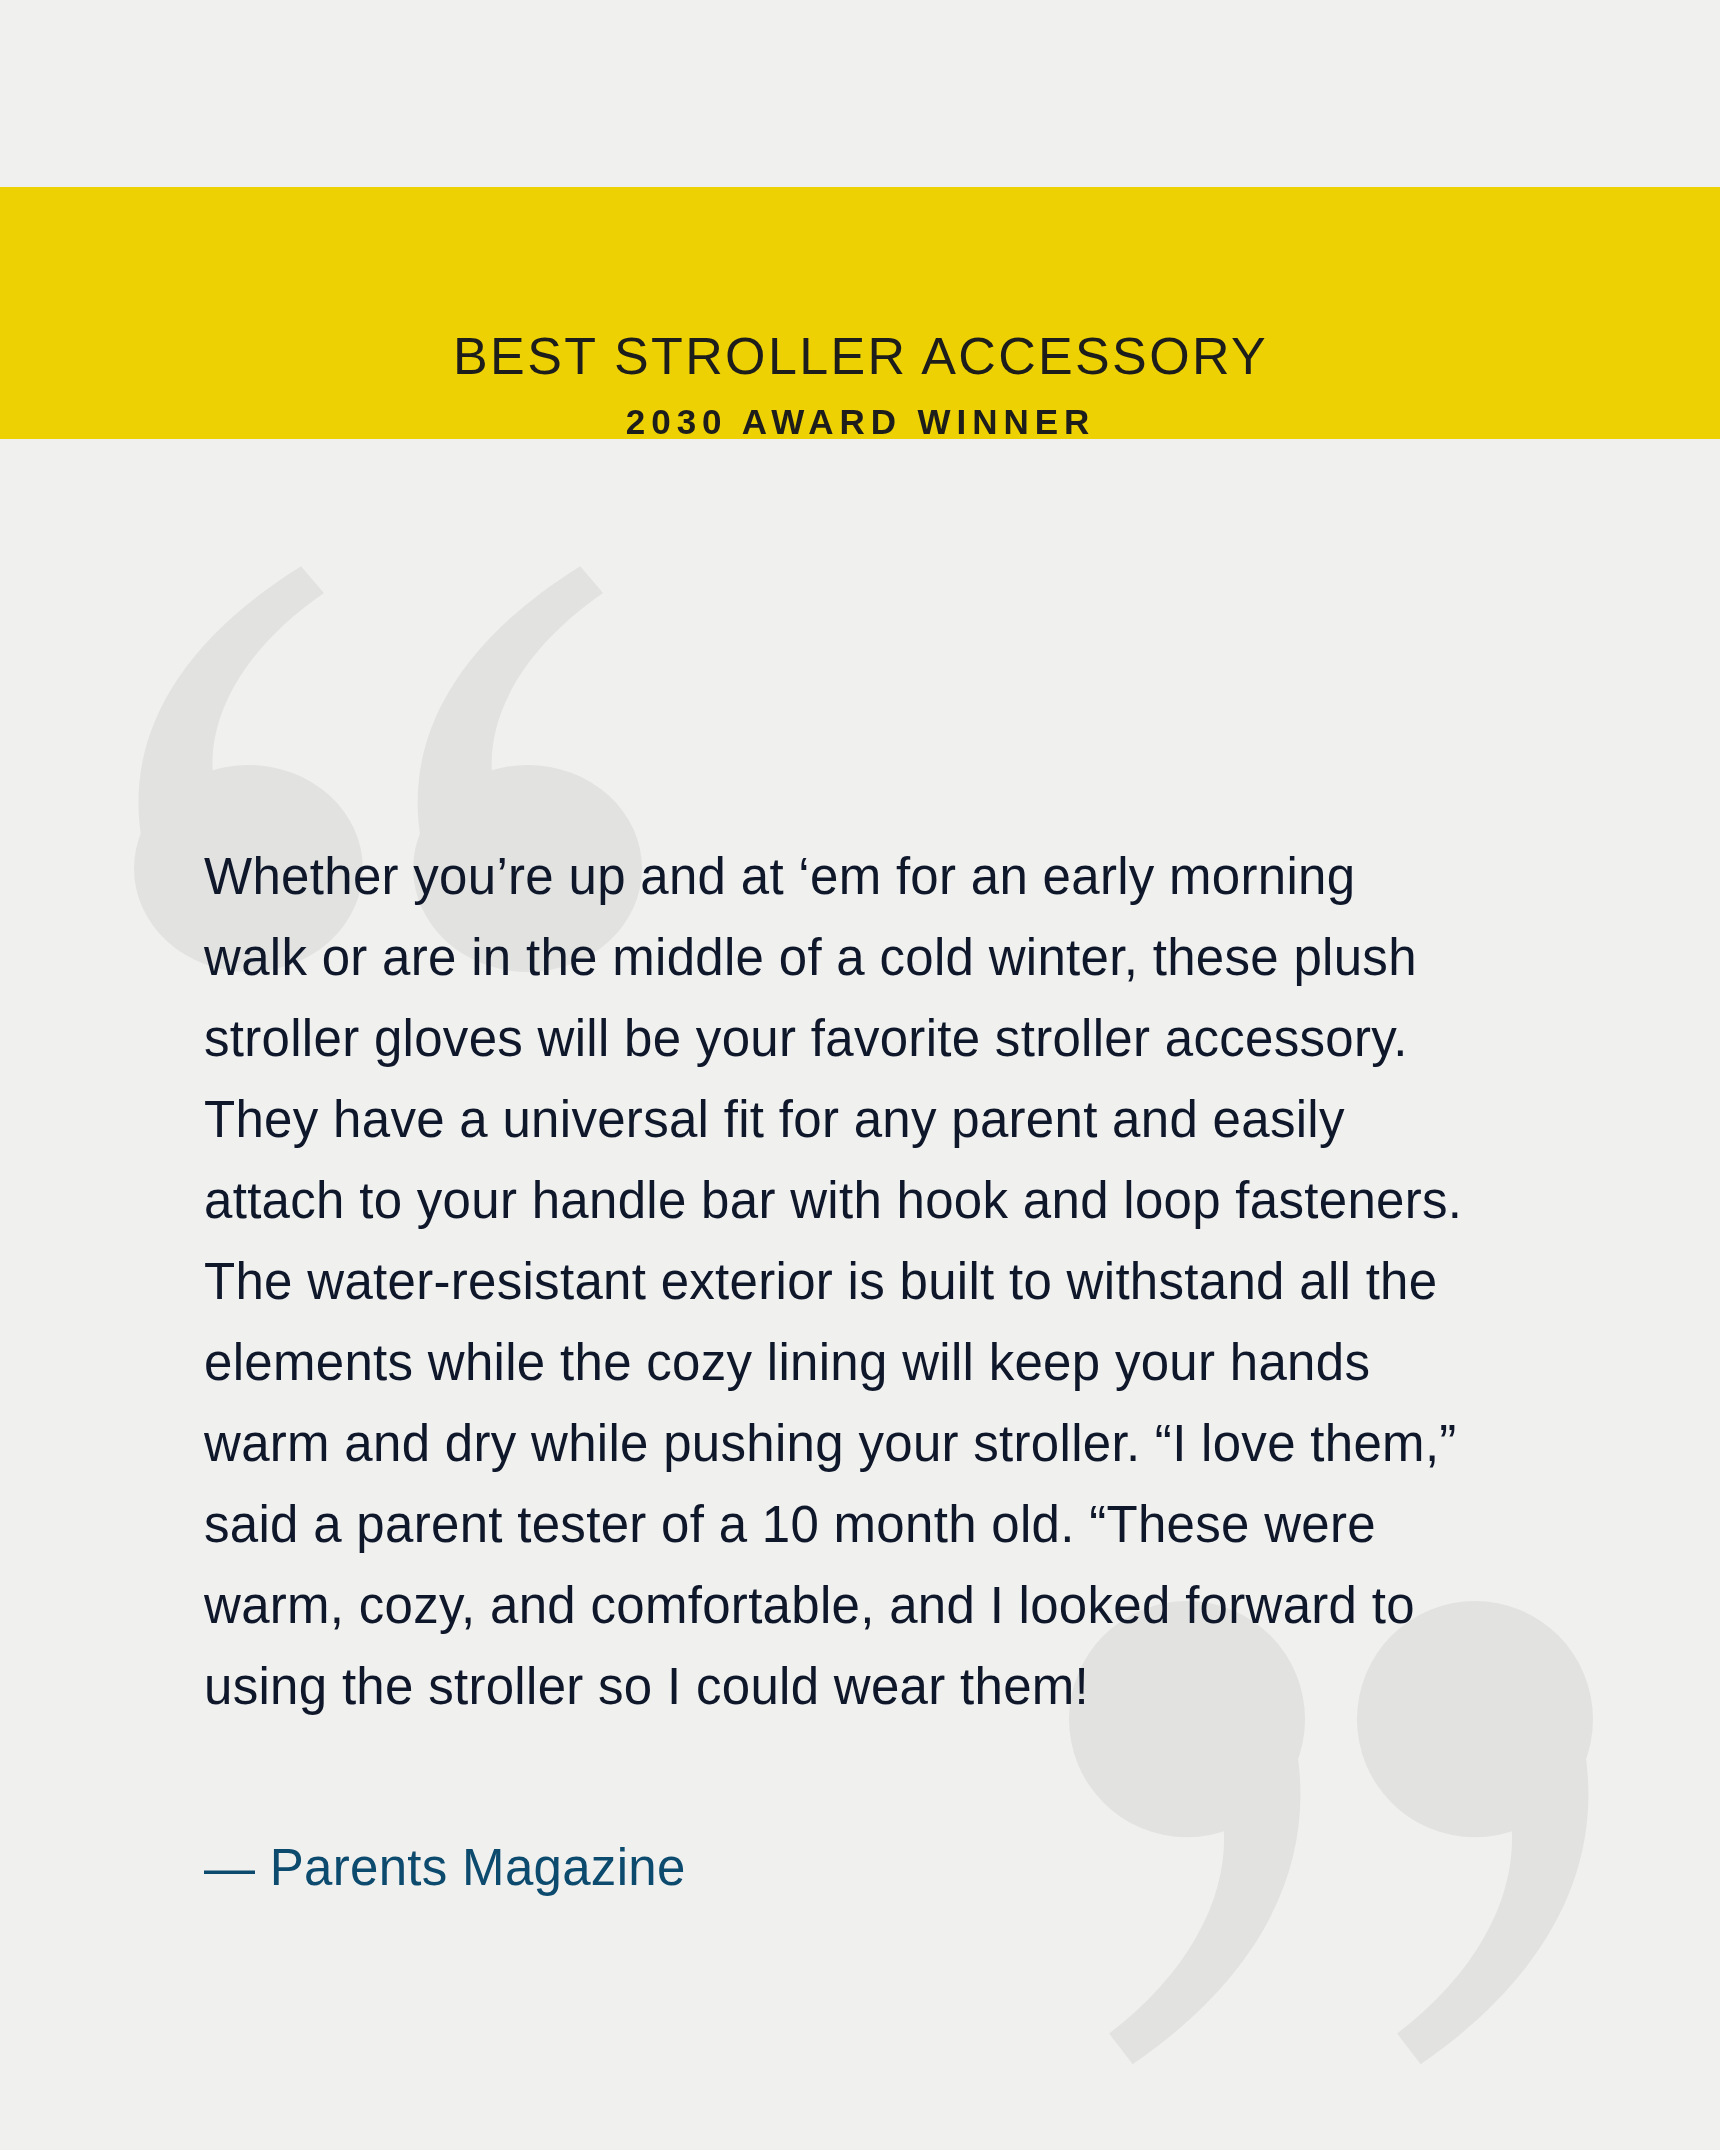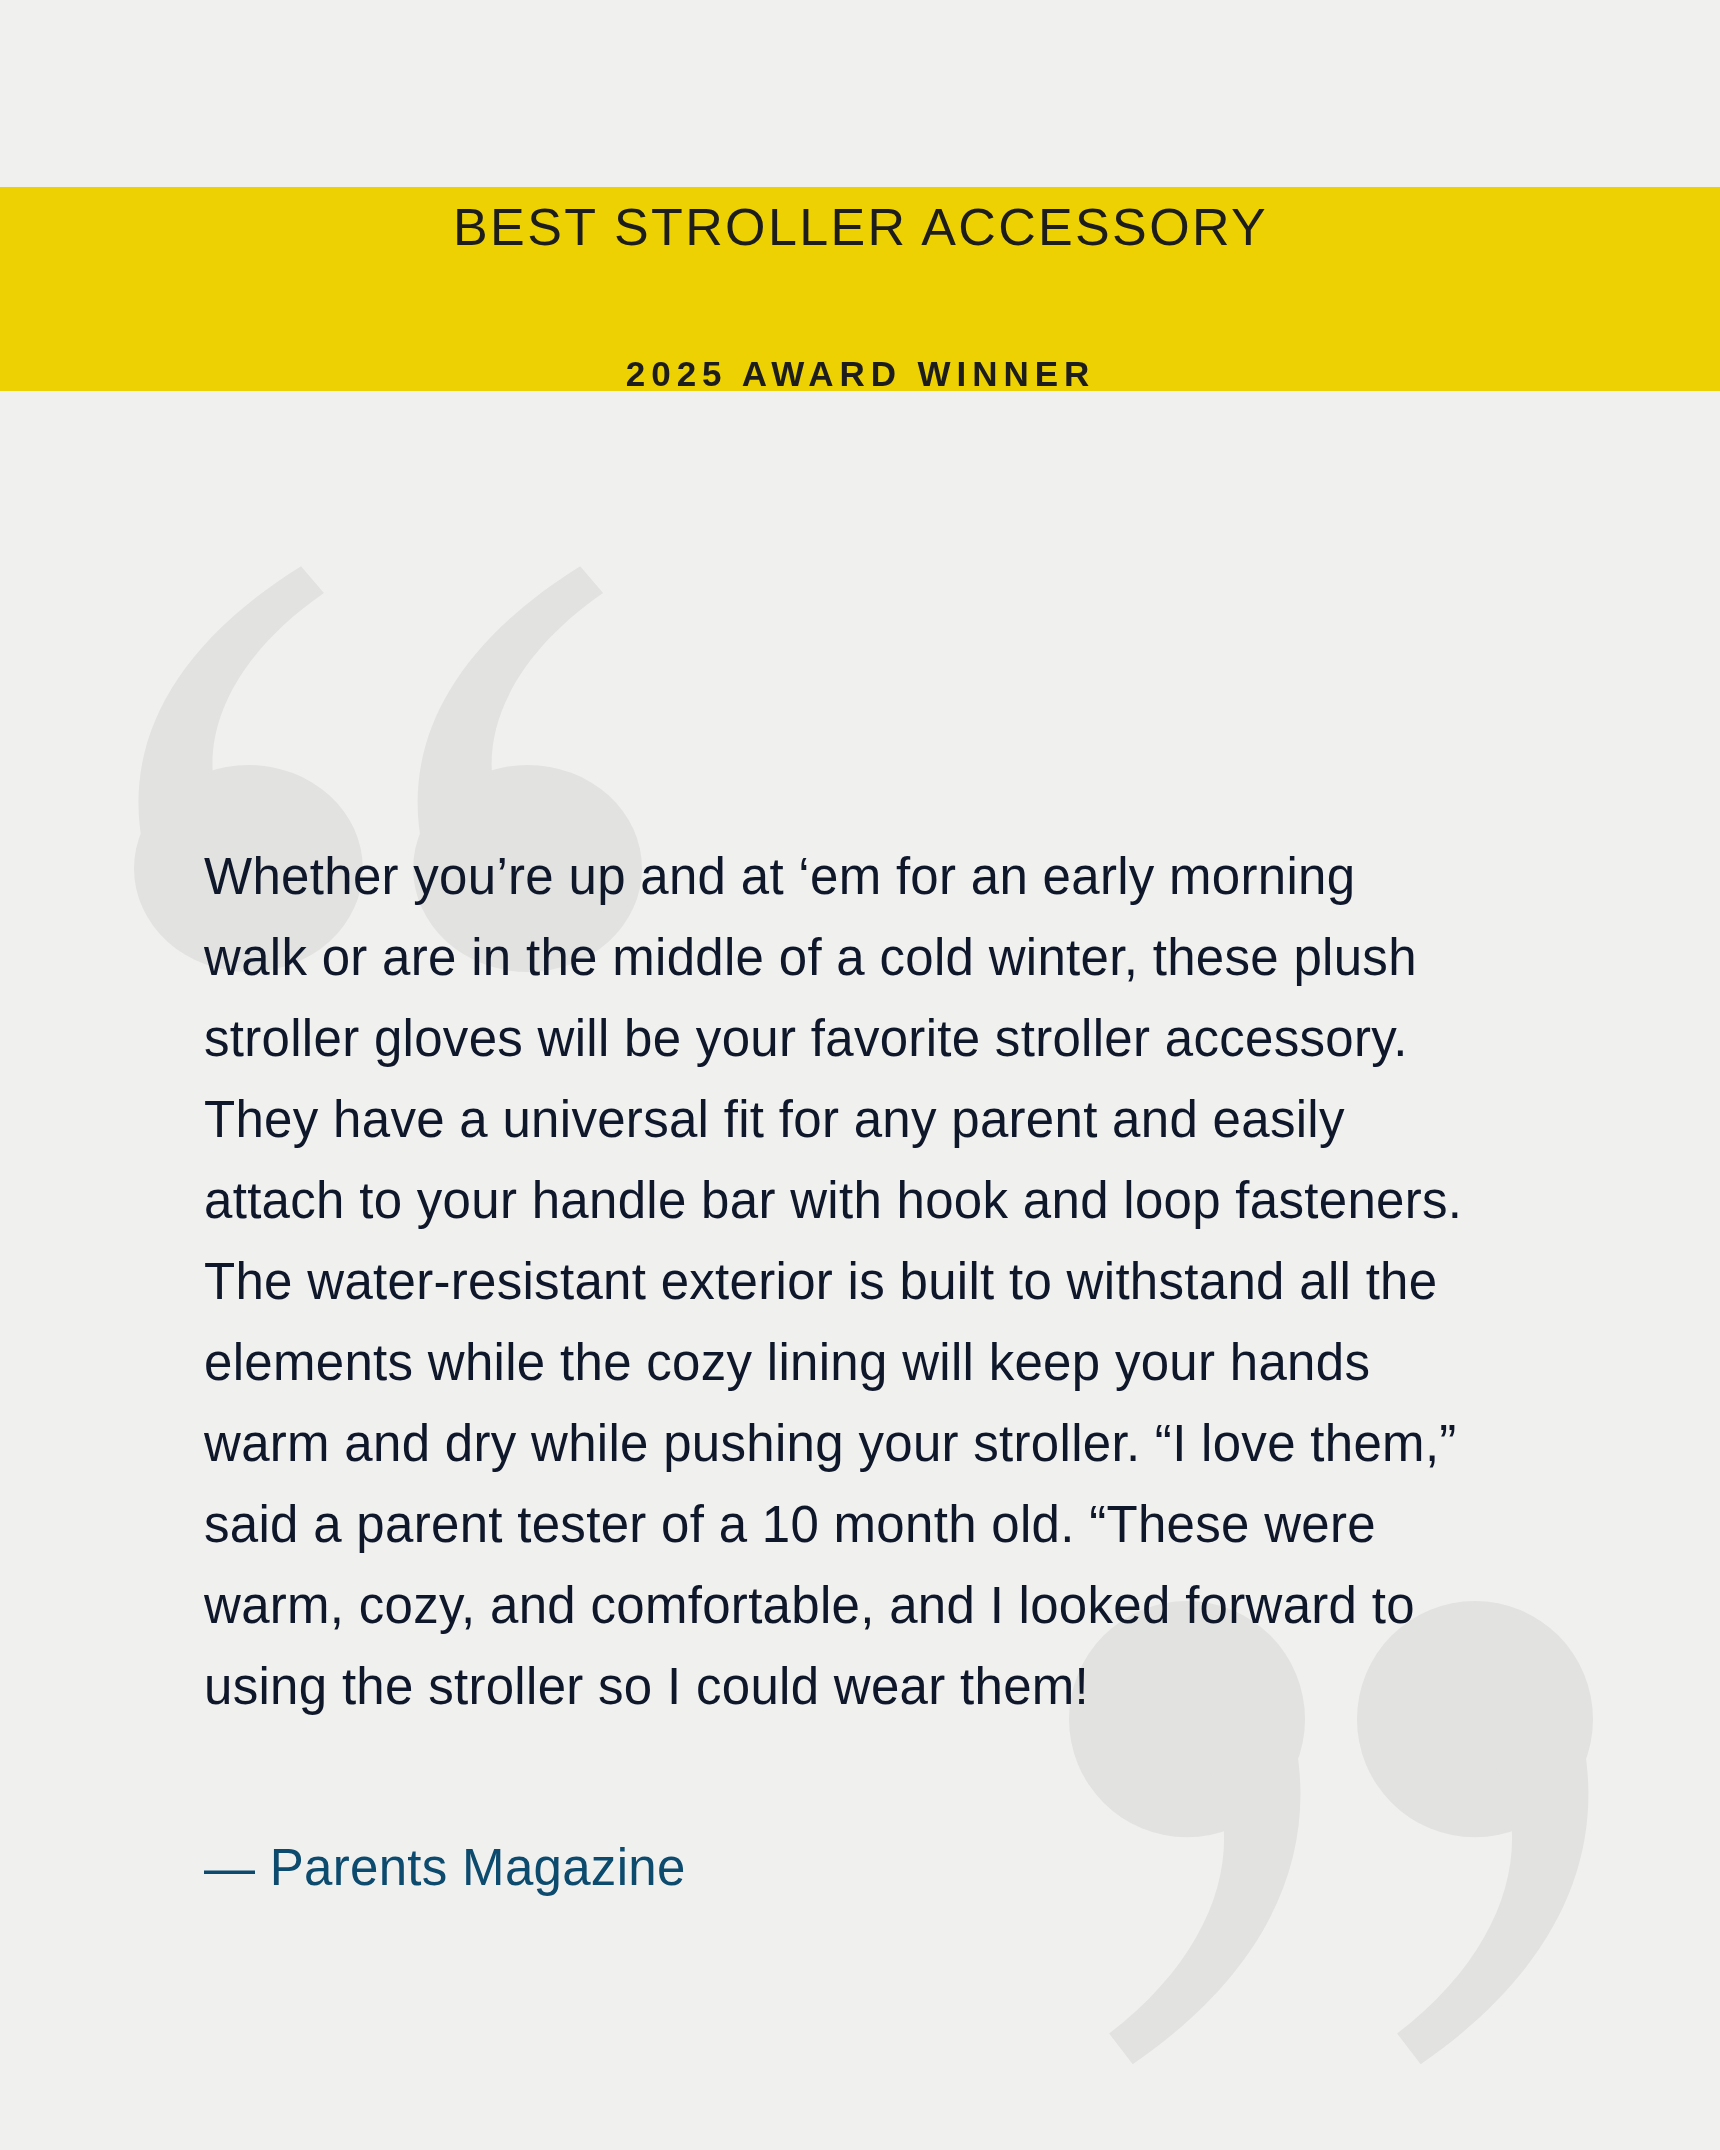--- a/index.html
+++ b/index.html
@@ -14,26 +14,26 @@
     height: 2151px;
     background: #F0F0EF;
     overflow: hidden;
   }
   
   .banner {
     position: absolute;
     top: 187px;
     left: 0;
     width: 100%;
-    height: 204px;
+    height: 252px;
     background: #EED102;
     display: flex;
     flex-direction: column;
     align-items: center;
-    justify-content: space-between;
+    justify-content: flex-end;
     padding-top: 14px;
     box-sizing: border-box;
     gap: 22.4px;
   }
   .banner-title {
     font-size: 52px;
     font-weight: 400;
     letter-spacing: 0.045em;
     line-height: 1;
     color: #1D1D1B;
@@ -88,21 +88,21 @@
     z-index: 2;
   }
 </style>
 </head>
 <body>
 
 <div class="page">
 
   <div class="banner">
     <div class="banner-title">BEST STROLLER ACCESSORY</div>
-    <div class="banner-subtitle">2025 AWARD WINNER</div>
+    <div class="banner-subtitle">2030 AWARD WINNER</div>
   </div>
 
   <svg class="qmark open" viewBox="0 0 222 198" preserveAspectRatio="none" aria-hidden="true">
     <g transform="rotate(180 111 99)">
       <g>
         <circle cx="50" cy="50" r="50"></circle>
         <path d="M96 60 C105 108 85 156 27 196 L17 183 C60 150 73 110 62 78 L57 66 Z"></path>
       </g>
       <g transform="translate(122,0)">
         <circle cx="50" cy="50" r="50"></circle>

